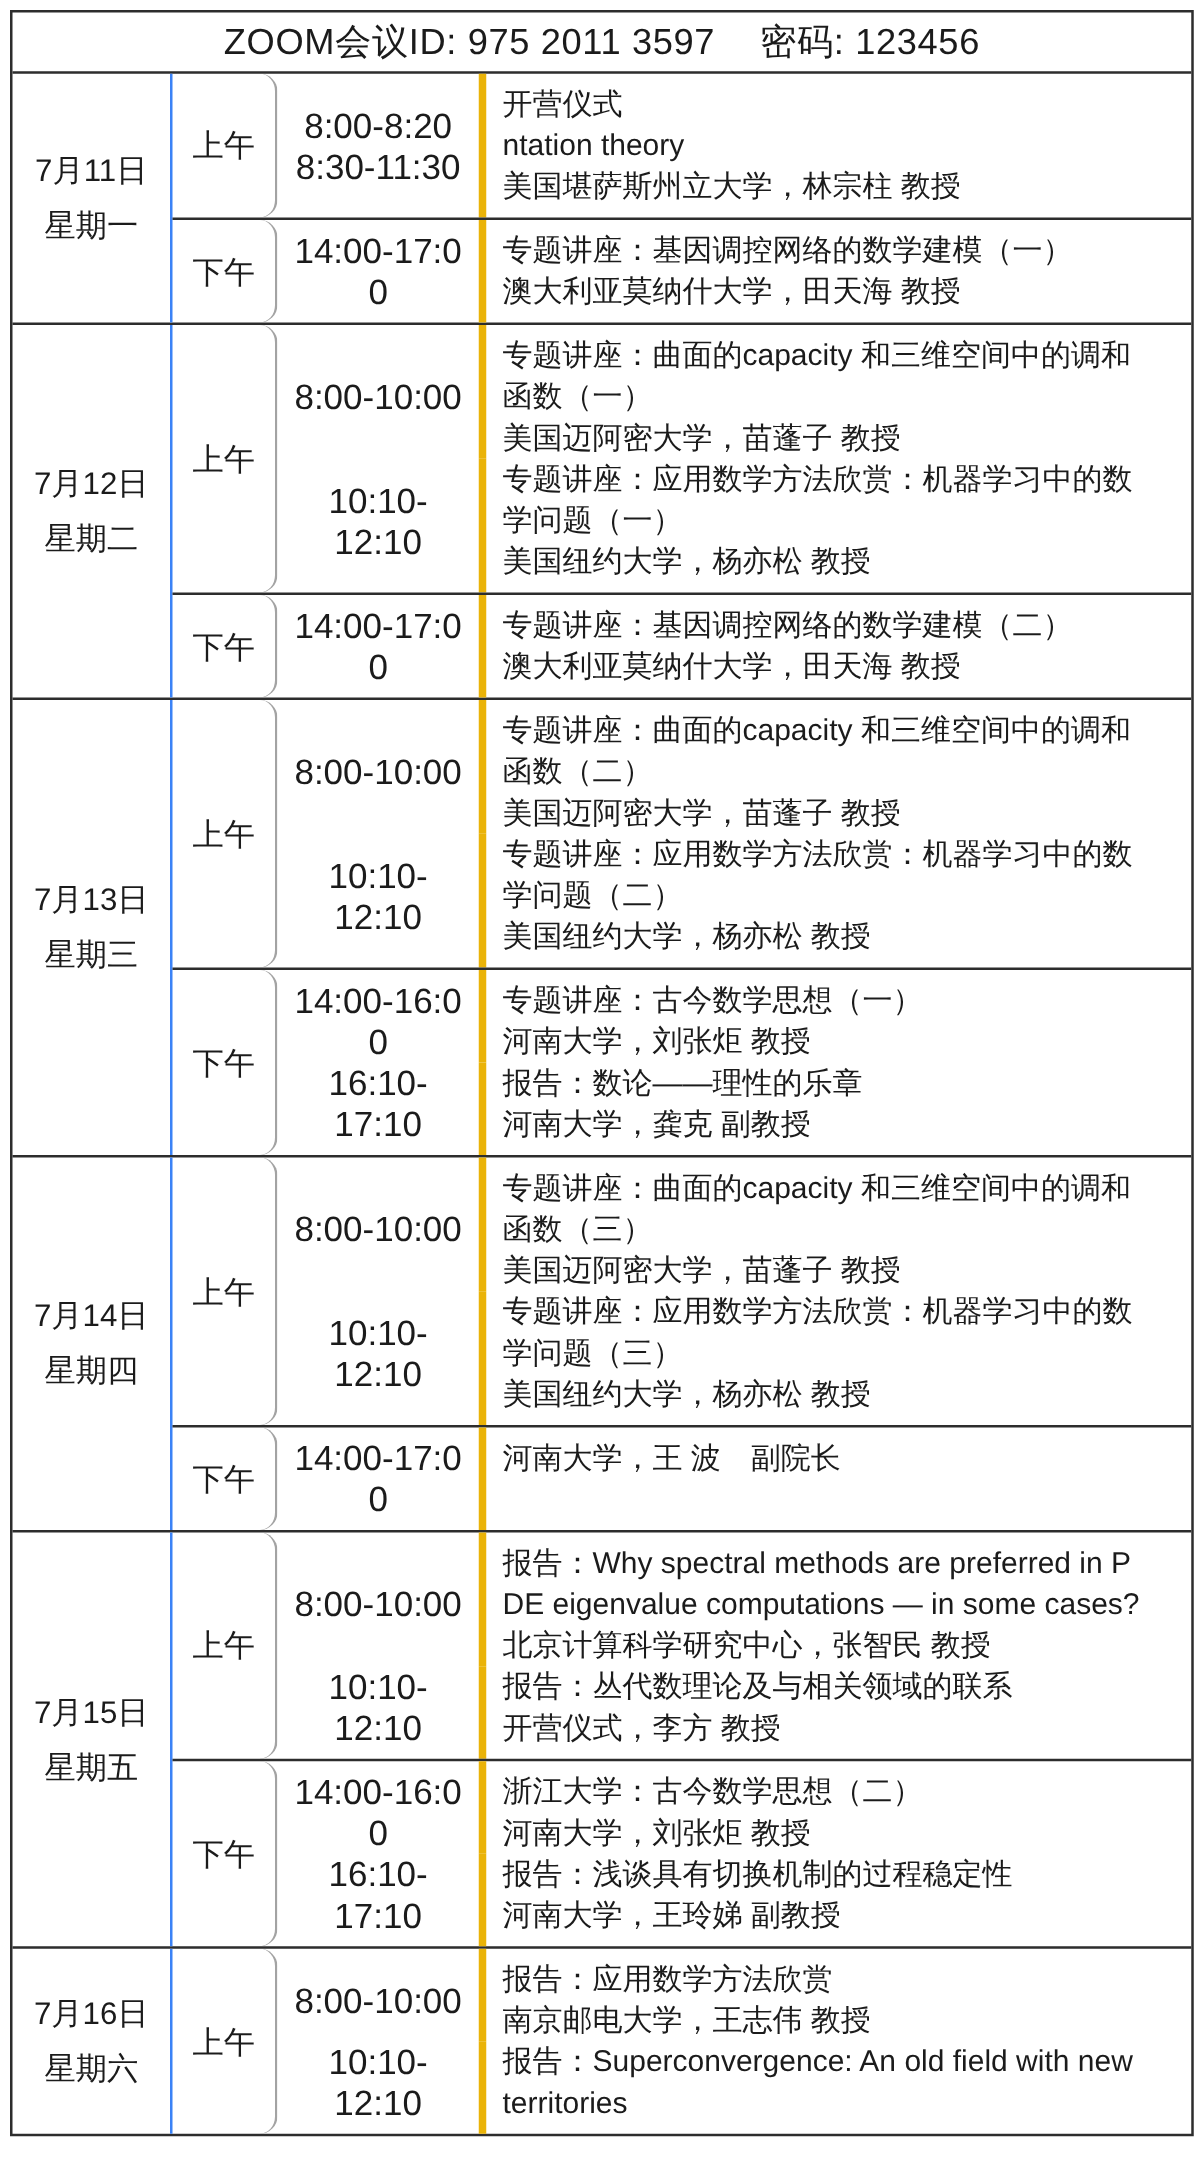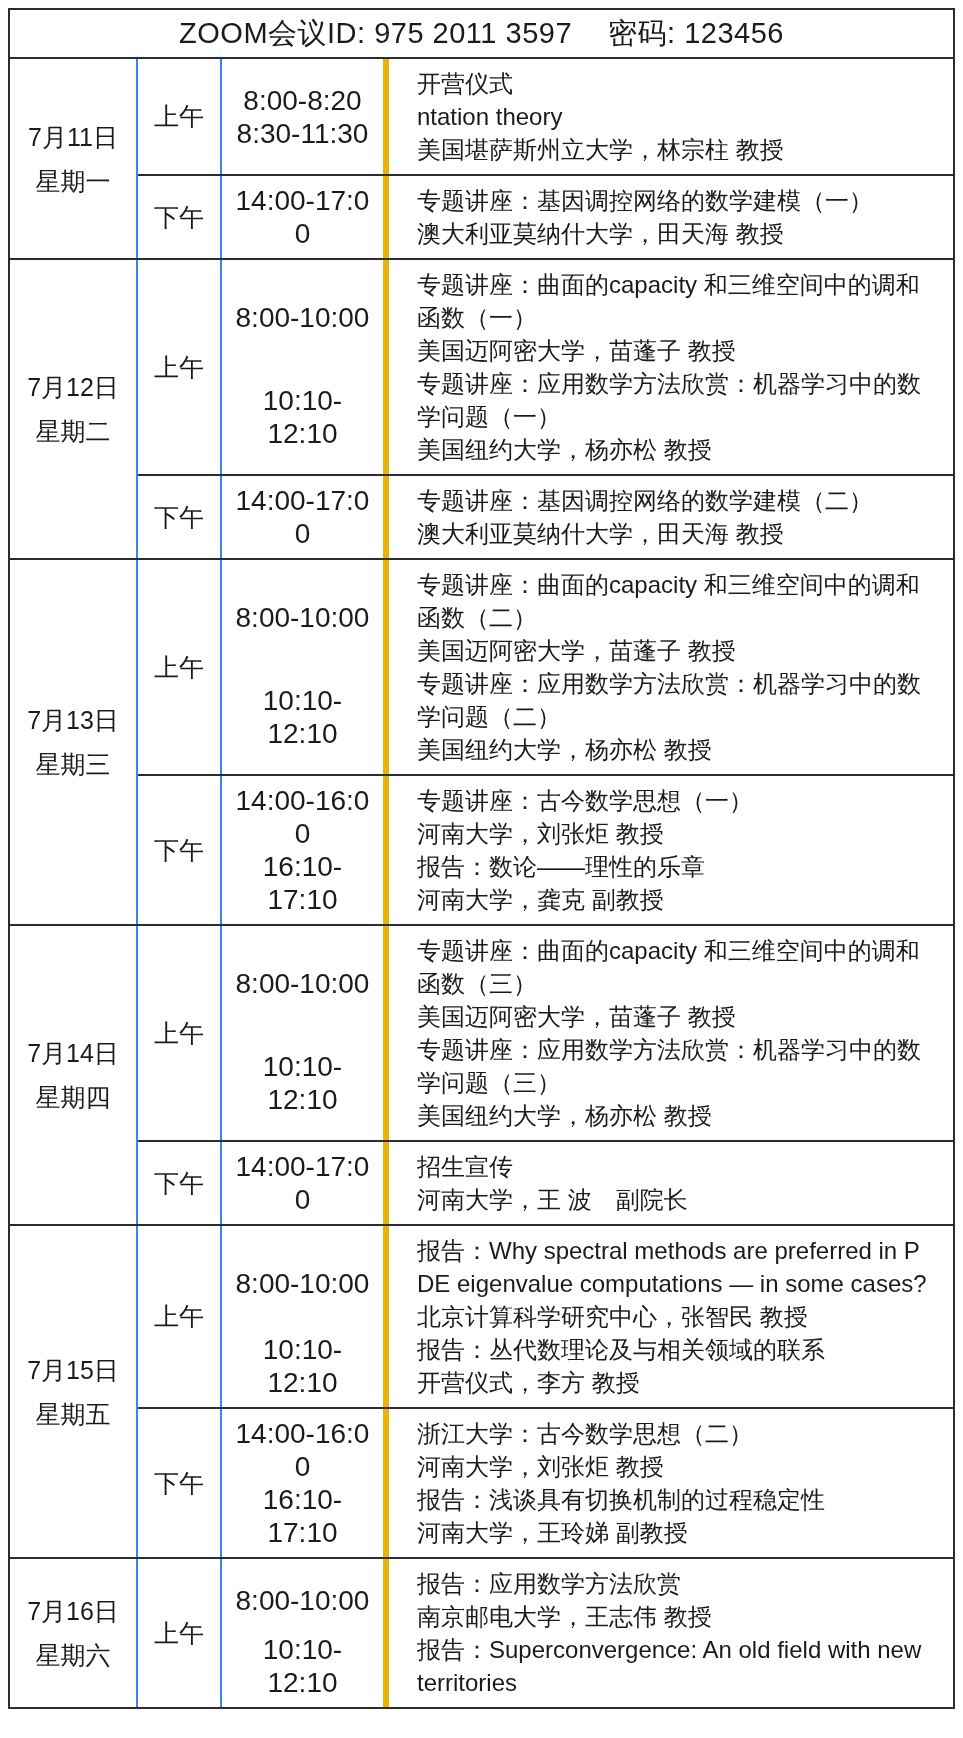--- a/index.html
+++ b/index.html
@@ -9,28 +9,28 @@
   .header-row{height:47px;border-bottom:2px solid #2d2d2d;display:flex;align-items:center;
        justify-content:center;gap:36px;font-size:29px;letter-spacing:.5px;}
   .day-row{display:flex;align-items:stretch;}
   .day-row + .day-row{border-top:2px solid #2d2d2d;}
   .date-cell{width:128px;min-width:128px;box-sizing:border-box;border-right:2px solid #3b82f6;
        display:flex;flex-direction:column;align-items:center;justify-content:center;
        font-size:25px;line-height:44px;text-align:center;}
   .day-body{flex:1;display:flex;flex-direction:column;min-width:0;}
   .half-row{display:flex;align-items:stretch;}
   .half-row + .half-row{border-top:2px solid #2d2d2d;}
-  .period-cell{width:84px;min-width:84px;box-sizing:border-box;border-right:2px solid #3b82f6;
-       display:flex;align-items:center;justify-content:center;font-size:25px;}
+  .period-cell{width:84px;min-width:84px;box-sizing:border-box;border-right:2px solid #a3a3a3;
+       display:flex;align-items:center;justify-content:center;font-size:25px;border-radius:14px;}
   .sessions{flex:1;display:flex;flex-direction:column;min-width:0;}
   .session-row{display:flex;align-items:stretch;min-width:0;}
   .session-time{width:167px;min-width:167px;box-sizing:border-box;border-right:6px solid #eab308;
        display:flex;align-items:center;justify-content:center;text-align:center;
        font-size:28px;line-height:33px;white-space:pre-line;padding:0 6px;}
-  .session-content{flex:1;min-width:0;padding:0 8px 0 28px;font-size:24px;line-height:33px;
+  .session-content{flex:1;min-width:0;padding:0 8px 0 13px;font-size:24px;line-height:33px;
        overflow:hidden;}
   .content-line{white-space:nowrap;}
   .session-row.first > .session-time,.session-row.first > .session-content{padding-top:8px;}
   .session-row.last  > .session-time,.session-row.last  > .session-content{padding-bottom:8px;}
 </style>
 </head>
 <body>
 
 <div class="table">
   <div class="header-row">
@@ -218,21 +218,20 @@
 
   <div class="half-row">
     <div class="period-cell">
       <span>下午</span>
     </div>
     <div class="sessions">
   <div class="session-row first last">
     <div class="session-time">14:00-17:0
 0</div>
     <div class="session-content">
-                  <div class="content-line">招生宣传</div>
                   <div class="content-line">河南大学，王 波　副院长</div>
                 </div>
   </div>
 </div>
   </div>
 </div>
   </div>
 
   <div class="day-row">
     <div class="date-cell">

